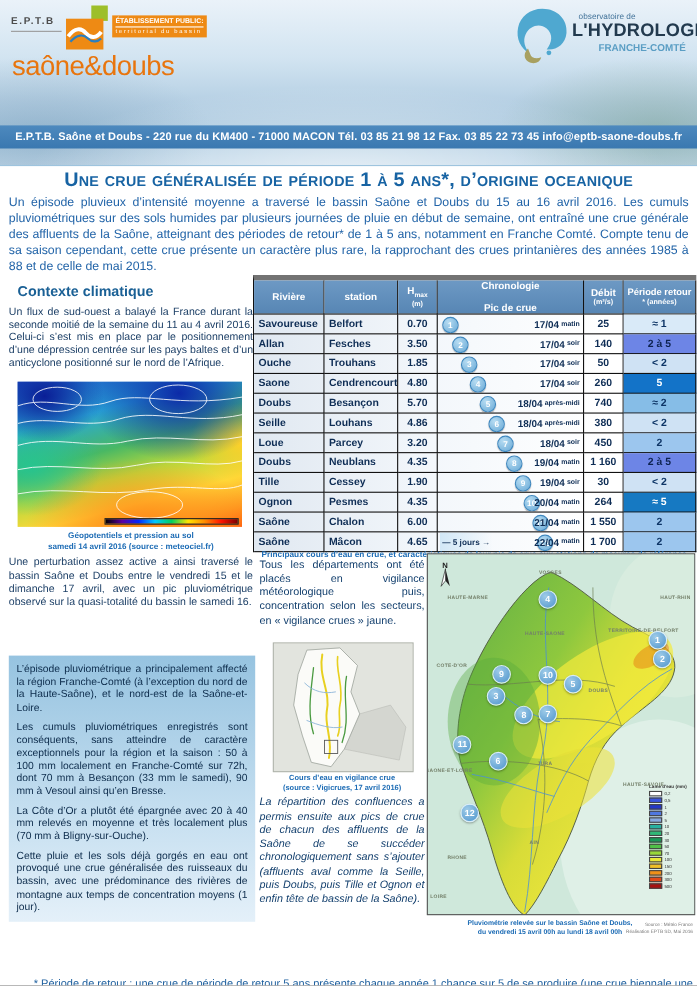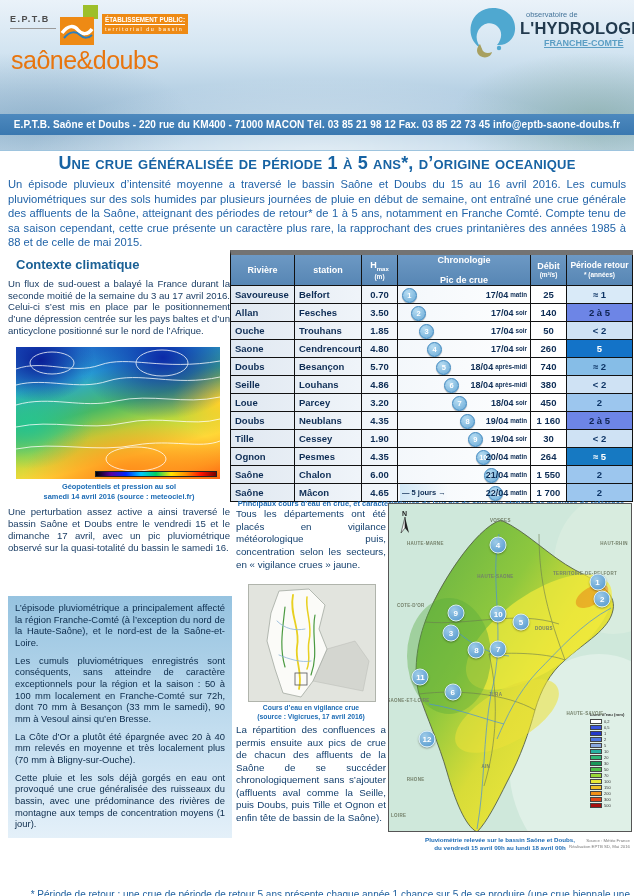--- a/index.html
+++ b/index.html
@@ -25,21 +25,21 @@
   .sq-orange{position:absolute;left:0;top:12px;width:34px;height:28px;background:#ee8a14;overflow:hidden;}
   .eptb-band{position:absolute;left:92px;top:9px;width:80px;background:#ee8a14;color:#fff;padding:2px 3px;}
   .eptb-band .b1{font-size:6.3px;font-weight:bold;border-bottom:1px solid #fff;padding-bottom:1px;white-space:nowrap;}
   .eptb-band .b2{font-size:5.3px;letter-spacing:1.6px;padding-top:1px;white-space:nowrap;}
   .eptb-brand{position:absolute;left:1px;top:41px;font-size:25px;color:#e8750e;letter-spacing:-.5px;white-space:nowrap;}
   .main-title{position:absolute;left:168px;top:27px;width:312px;text-align:center;color:#2a6293;
     font-size:28px;line-height:1.3;letter-spacing:.5px;}
   .obs{position:absolute;left:466px;top:4px;width:164px;height:66px;}
   .obs-small{position:absolute;left:60px;top:6px;font-size:7.5px;color:#44749a;}
   .obs-big{position:absolute;left:54px;top:15px;font-size:16.5px;font-weight:bold;color:#223a4e;letter-spacing:.2px;white-space:nowrap;}
-  .obs-sub{position:absolute;left:78px;top:34px;font-size:9px;font-weight:bold;color:#5b9ec4;white-space:nowrap;text-decoration:underline;}
+  .obs-sub{position:absolute;left:78px;top:34px;font-size:9px;font-weight:bold;color:#5b9ec4;white-space:nowrap;}
 
   
   .sec-title{position:absolute;left:0;top:153px;width:634px;text-align:center;
     font-variant:small-caps;font-weight:bold;font-size:18px;color:#1763a3;letter-spacing:.2px;}
   .intro{position:absolute;left:8px;top:177px;width:618px;font-size:11.2px;line-height:1.3;
     text-align:justify;color:#2264a8;}
 
   
   .clim-h{position:absolute;left:16px;top:257px;font-size:13px;font-weight:bold;color:#1a6095;}
   .clim-p1{position:absolute;left:8px;top:278px;width:222px;font-size:9.6px;line-height:1.22;
@@ -96,21 +96,21 @@
     font-weight:bold;color:#1d6cb5;}
 
   
   .mid-p1{position:absolute;left:236px;top:508px;width:150px;font-size:9.8px;line-height:1.3;
     color:#14406e;text-align:justify;}
   .vmap{position:absolute;left:248px;top:584px;width:126px;height:116px;border:1px solid #b0b4ac;
     background:#eef0ea;overflow:hidden;}
   .vmap-cap{position:absolute;left:236px;top:703px;width:150px;text-align:center;font-size:6.8px;
     font-weight:bold;color:#1d6cb5;line-height:1.35;}
   .mid-p2{position:absolute;left:236px;top:724px;width:150px;font-size:9.8px;line-height:1.28;
-    color:#14406e;text-align:justify;}
+    color:#14406e;text-align:justify;font-style:italic;}
 
   
   .rmap{position:absolute;left:388px;top:503px;width:244px;height:329px;border:1px solid #555;
     box-sizing:border-box;background:#d5eadf;overflow:hidden;}
   .rmap > svg{position:absolute;left:0;top:0;}
   .marker{position:absolute;width:15px;height:15px;border-radius:50%;
     background:radial-gradient(circle at 35% 30%,#9ecbe8,#4e94cc);border:1.5px solid #d8ecf8;
     box-shadow:0 1px 2px rgba(0,0,0,.35);color:#fff;font-weight:bold;font-size:8px;display:flex;
     align-items:center;justify-content:center;transform:translate(-50%,-50%);}
   .dlabel{position:absolute;font-size:4.5px;font-weight:bold;color:#74806a;letter-spacing:.3px;
@@ -169,21 +169,21 @@
       <div class="obs-sub">FRANCHE-COMTÉ</div>
     </div>
 
     <div class="addr">E.P.T.B. Saône et Doubs - 220 rue du KM400 - 71000 MACON Tél. 03 85 21 98 12 Fax. 03 85 22 73 45 info@eptb-saone-doubs.fr</div>
   </div>
 
   <div class="sec-title">Une crue généralisée de période 1 à 5 ans*, d’origine oceanique</div>
   <div class="intro">Un épisode pluvieux d’intensité moyenne a traversé le bassin Saône et Doubs du 15 au 16 avril 2016. Les cumuls pluviométriques sur des sols humides par plusieurs journées de pluie en début de semaine, ont entraîné une crue générale des affluents de la Saône, atteignant des périodes de retour* de 1 à 5 ans, notamment en Franche Comté. Compte tenu de sa saison cependant, cette crue présente un caractère plus rare, la rapprochant des crues printanières des années 1985 à 88 et de celle de mai 2015.</div>
 
   <div class="clim-h">Contexte climatique</div>
-  <div class="clim-p1">Un flux de sud-ouest a balayé la France durant la seconde moitié de la semaine du 3 au 17 avril 2016. Celui-ci s’est mis en place par le positionnement d’une dépression centrée sur les pays baltes et d’un anticyclone positionné sur le nord de l’Afrique.</div>
+  <div class="clim-p1">Un flux de sud-ouest a balayé la France durant la seconde moitié de la semaine du 11 au 4 avril 2016. Celui-ci s’est mis en place par le positionnement d’une dépression centrée sur les pays baltes et d’un anticyclone positionné sur le nord de l’Afrique.</div>
 
   <div class="wmap">
     <svg width="204" height="132" viewBox="0 0 204 132">
       <g stroke="#ffffff" stroke-width="0.9" fill="none" opacity="0.85">
         <path d="M0,22 C28,12 56,28 84,18 C112,8 146,24 204,14"></path>
         <path d="M0,38 C30,30 62,44 92,34 C124,24 158,40 204,30"></path>
         <path d="M0,58 C34,48 66,62 100,54 C136,46 168,58 204,50"></path>
         <path d="M0,80 C36,72 72,84 108,76 C144,68 176,80 204,72"></path>
         <path d="M0,102 C40,94 80,106 120,98 C156,92 184,102 204,94"></path>
         <ellipse cx="36" cy="16" rx="22" ry="11"></ellipse>

